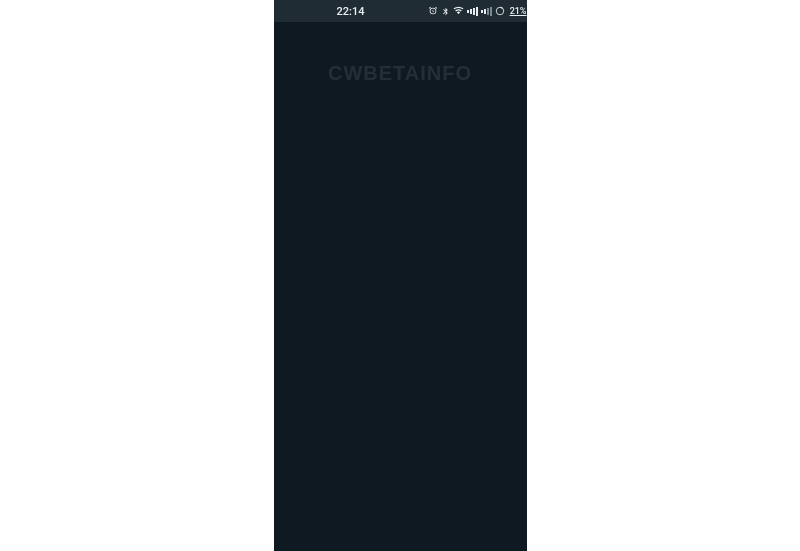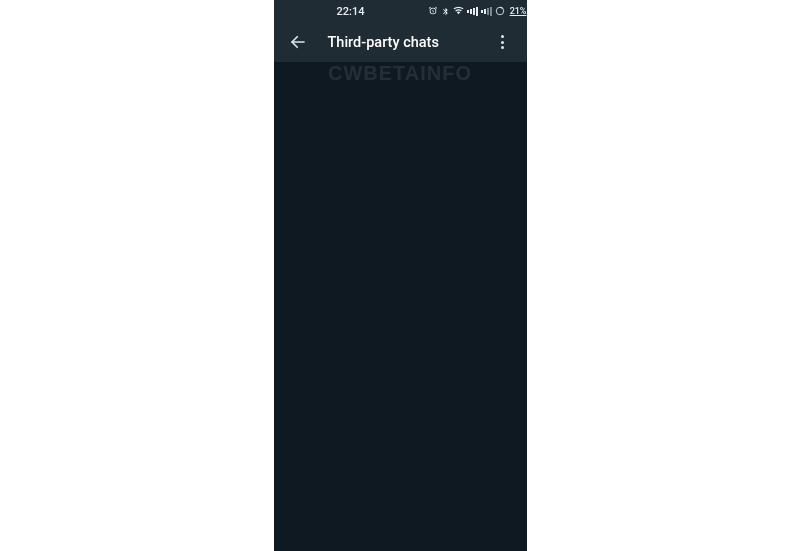--- a/index.html
+++ b/index.html
@@ -168,34 +168,18 @@
       <span>
         <svg width="10" height="10" viewBox="0 0 24 24" fill="none" stroke="#e9edef" stroke-width="2">
             <circle cx="12" cy="12" r="9"></circle>
             <path d="M12 3 A9 9 0 0 1 18 6" stroke="#e9edef" stroke-width="3" fill="none"></path>
           </svg>
       </span>
       <span class="battery-text">21%</span>
     </div>
   </div>
 
-  <div class="app-bar">
-    <div class="back-button">
-      <svg class="back-arrow" width="18" height="18" viewBox="0 0 24 24" fill="none" stroke="currentColor" stroke-width="2.2" stroke-linecap="round" stroke-linejoin="round">
-        <line x1="20" y1="12" x2="4" y2="12"></line>
-        <polyline points="11 5 4 12 11 19"></polyline>
-      </svg>
-    </div>
-    <div class="page-title">Third-party chats</div>
-    <div class="kebab-menu">
-      <div class="kebab-dots">
-        <span></span>
-          <span></span>
-          <span></span>
-      </div>
-    </div>
-  </div>
 
   <div class="watermark">CWBETAINFO</div>
 
   <div class="content-area"></div>
 
 </div>
 
 </body></html>

